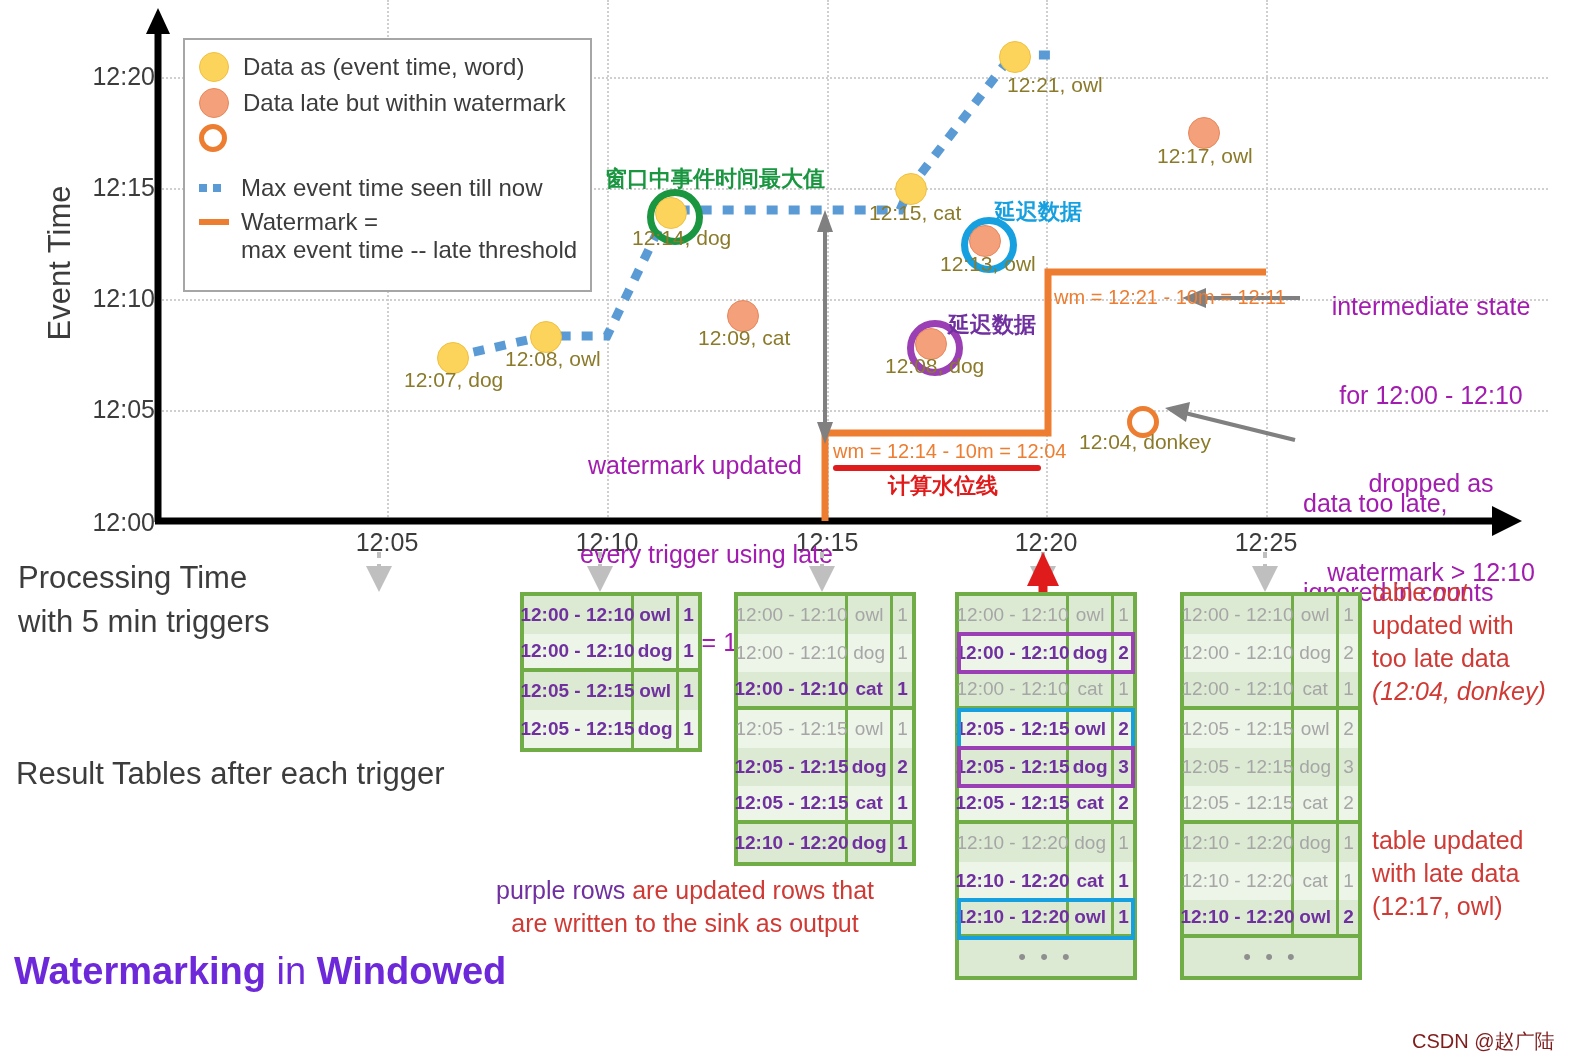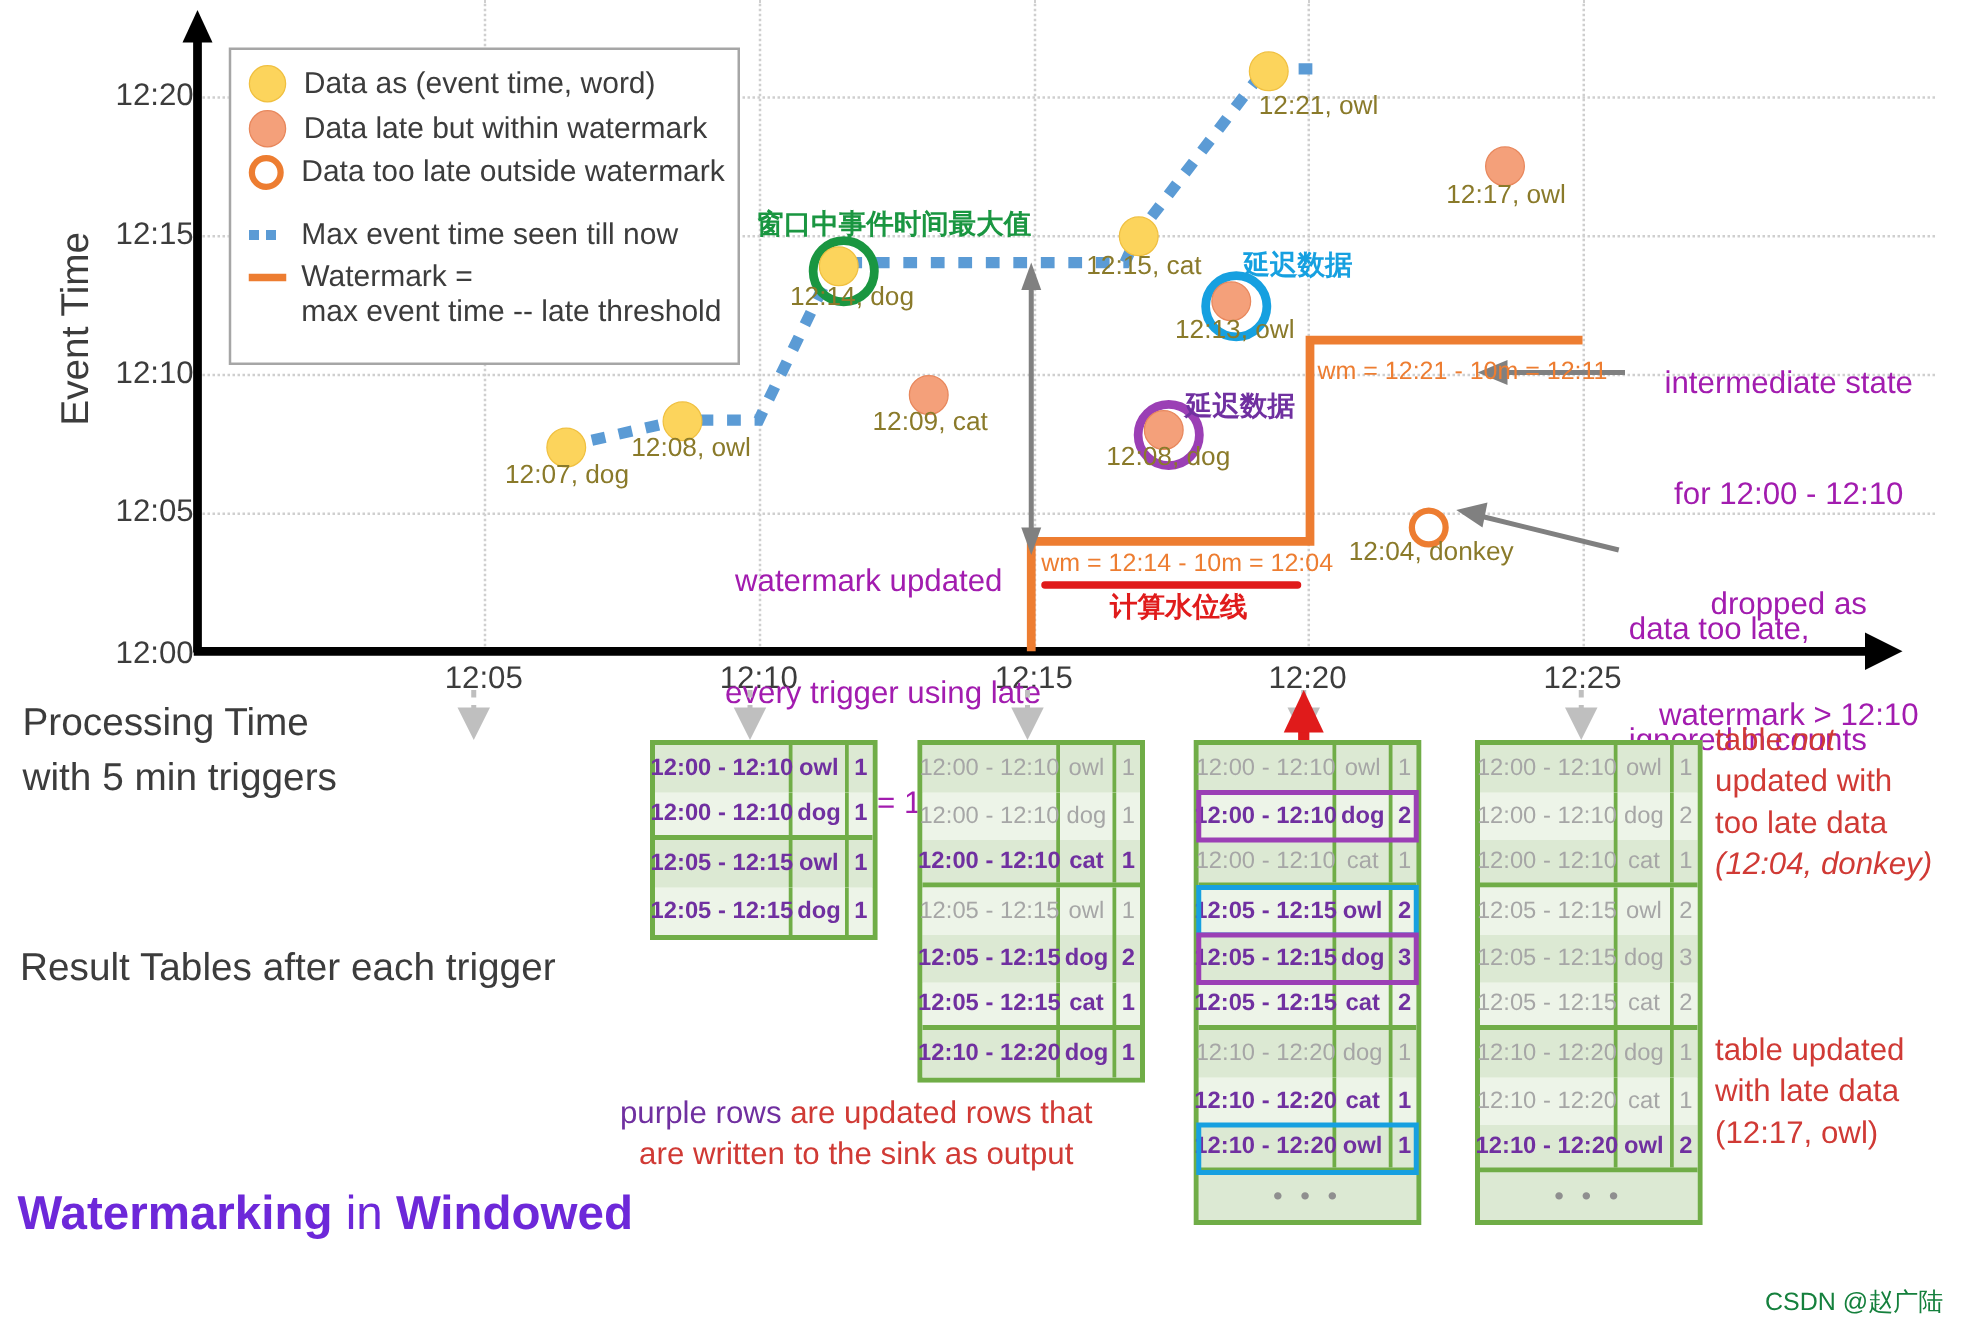--- a/index.html
+++ b/index.html
@@ -50,21 +50,21 @@
 
   .note{position:absolute;font-size:25px;color:#a21caf;}
   .cn-green{position:absolute;font-size:22px;color:#1a9641;font-weight:bold;white-space:nowrap;text-align:right;}
   .cn-blue{position:absolute;font-size:22px;color:#16a0e0;font-weight:bold;white-space:nowrap;}
   .cn-purple{position:absolute;font-size:22px;color:#7030a0;font-weight:bold;white-space:nowrap;}
   .cn-red{position:absolute;font-size:22px;color:#e01b1b;font-weight:bold;white-space:nowrap;}
   .wmlabel{position:absolute;font-size:20px;color:#ed7d31;white-space:nowrap;}
   .title{position:absolute;font-size:38px;color:#6d28d9;white-space:nowrap;}
   .title b{font-weight:bold;}
   .title span.l{font-weight:normal;}
-  .csdn{position:absolute;font-size:20px;color:#15803d;white-space:nowrap;}
+  .csdn{position:absolute;font-size:20px;color:#7f1d1d;white-space:nowrap;}
   .purple-inline{color:#7030a0;}
   .ital{font-style:italic;}
 </style>
 </head>
 <body>
 
 <div id="stage">
 
   <div class="gridv abs" style="left:387px;top:0;height:520px;"></div>
   <div class="gridv abs" style="left:607px;top:0;height:520px;"></div>
@@ -187,21 +187,20 @@
     <div class="row" style="margin:12px 0 0 14px;">
       <span style="display:inline-block;width:28px;height:28px;border-radius:50%;background:#fcd45c;border:1px solid #f0c040;margin-right:14px;"></span>
       <span class="lg-text">Data as (event time, word)</span>
     </div>
     <div class="row" style="margin:6px 0 0 14px;">
       <span style="display:inline-block;width:28px;height:28px;border-radius:50%;background:#f4a07a;border:1px solid #e8875c;margin-right:14px;"></span>
       <span class="lg-text">Data late but within watermark</span>
     </div>
     <div class="row" style="margin:6px 0 0 14px;">
       <span style="display:inline-block;width:28px;height:28px;border-radius:50%;background:#fff;border:5px solid #ed7d31;box-sizing:border-box;margin-right:14px;"></span>
-      <span class="lg-text">Data too late outside watermark</span>
     </div>
     <div class="row" style="margin:22px 0 0 14px;">
       <span style="display:inline-block;width:28px;height:8px;margin-right:14px;background:repeating-linear-gradient(to right,#5b9bd5 0 8px,transparent 8px 14px);"></span>
       <span class="lg-text">Max event time seen till now</span>
     </div>
     <div class="row" style="margin:6px 0 0 14px;">
       <span style="display:inline-block;width:30px;height:6px;background:#ed7d31;margin-right:12px;"></span>
       <span class="lg-text">Watermark =</span>
     </div>
     <div class="row" style="margin:0 0 0 14px;">

